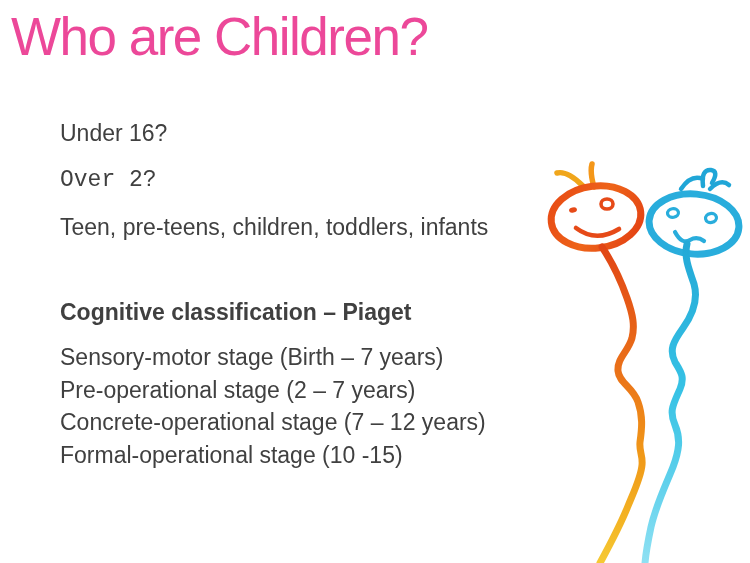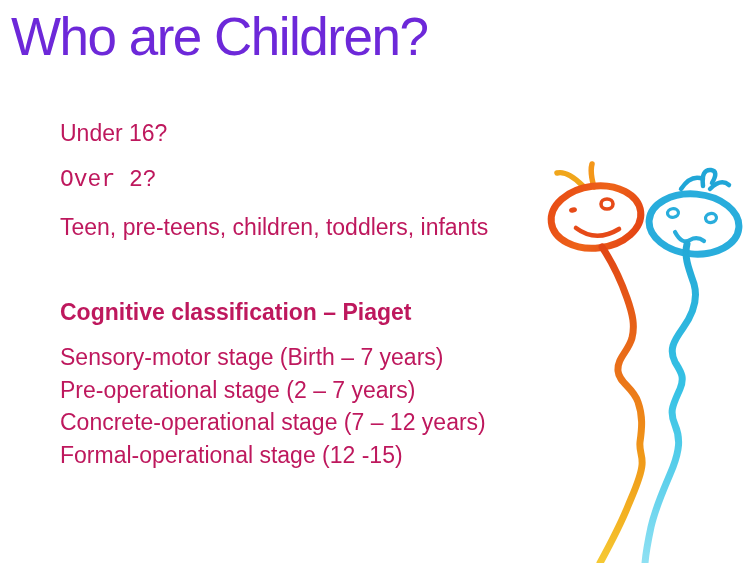--- a/index.html
+++ b/index.html
@@ -19,29 +19,29 @@
     inset: 0;
     background: #ffffff;
   }
   .title {
     position: absolute;
     left: 11px;
     top: 6px;
     font-size: 53px;
     font-weight: 400;
     letter-spacing: -1.5px;
-    color: #6d28d9;
+    color: #ec4899;
     white-space: nowrap;
   }
   .line {
     position: absolute;
     left: 60px;
     font-size: 23px;
     line-height: 1;
-    color: #be185d;
+    color: #404040;
     white-space: nowrap;
   }
   .line.bold { font-weight: 700; }
   #intro-line-0 { top: 122px; }
   #intro-line-1 { top: 169px; font-family: Liberation Mono, monospace; }
   #intro-line-2 { top: 216px; }
   #section-heading { top: 301px; }
   #stage-line-0 { top: 346px; }
   #stage-line-1 { top: 379px; }
   #stage-line-2 { top: 411px; }
@@ -68,21 +68,21 @@
   <div class="line" id="intro-line-2">Teen, pre-teens, children, toddlers, infants</div>
 
   <div class="line bold" id="section-heading">Cognitive classification – Piaget</div>
 
   <div class="line" id="stage-line-0">Sensory-motor stage (Birth – 7 years)</div>
 
   <div class="line" id="stage-line-1">Pre-operational stage (2 – 7 years)</div>
 
   <div class="line" id="stage-line-2">Concrete-operational stage (7 – 12 years)</div>
 
-  <div class="line" id="stage-line-3">Formal-operational stage (12 -15)</div>
+  <div class="line" id="stage-line-3">Formal-operational stage (10 -15)</div>
 
   <svg class="illustration" viewBox="0 0 215 411" fill="none" stroke-linecap="round" stroke-linejoin="round">
     <defs>
       <linearGradient id="gradRedBody" gradientUnits="userSpaceOnUse" x1="85" y1="95" x2="70" y2="411">
         <stop offset="0" stop-color="#E03E0C"></stop>
         <stop offset="0.38" stop-color="#EA6B10"></stop>
         <stop offset="0.65" stop-color="#F0940F"></stop>
         <stop offset="0.88" stop-color="#F3B31C"></stop>
         <stop offset="1" stop-color="#F5C72C"></stop>
       </linearGradient>

